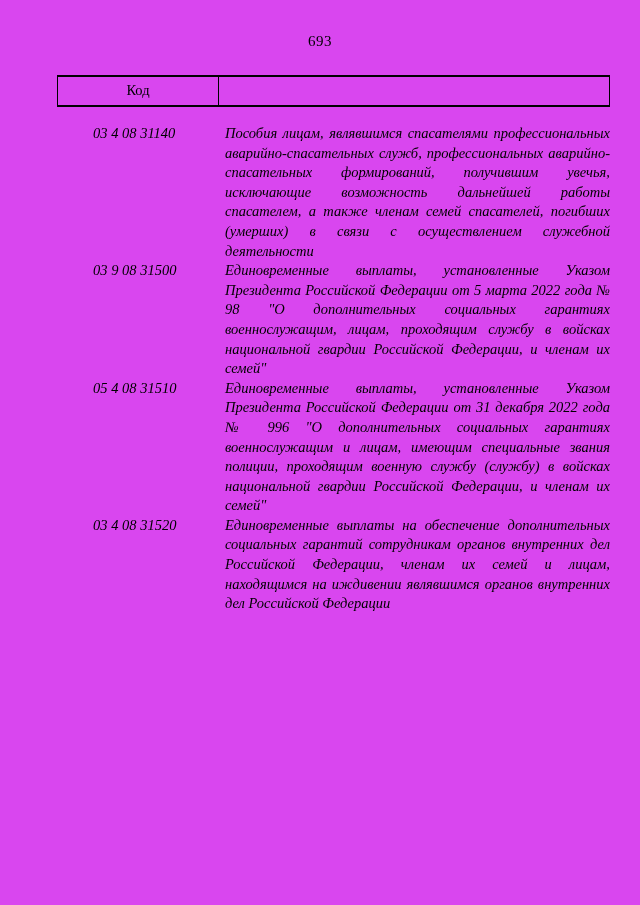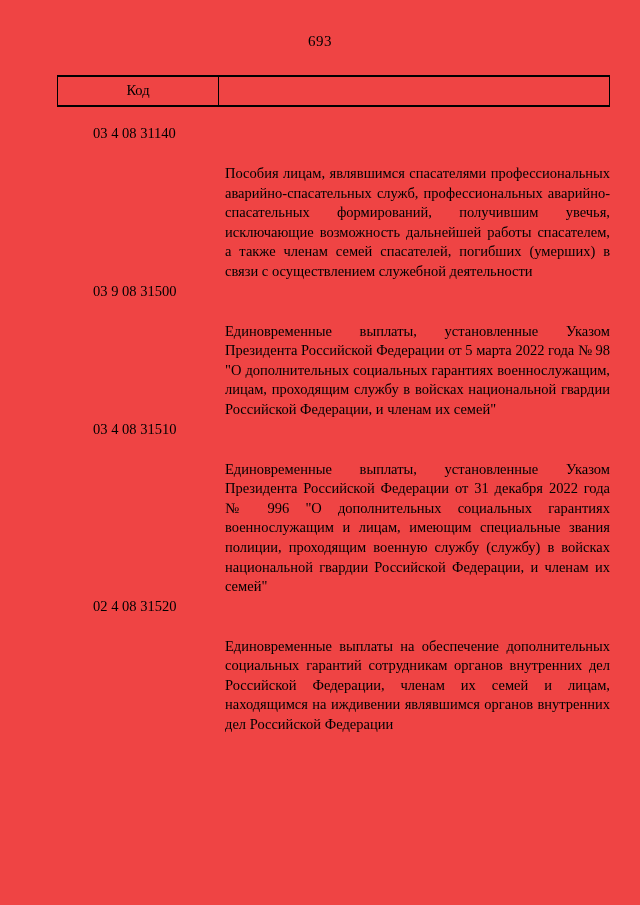--- a/index.html
+++ b/index.html
@@ -8,21 +8,21 @@
     width: 640px;
     height: 905px;
     font-family: "Liberation Serif", serif;
     color: #000000;
     position: relative;
     overflow: hidden;
   }
   .page {
     width: 640px;
     height: 905px;
-    background: #ef4444;
+    background: #d946ef;
   }
   .page-number {
     text-align: center;
     padding-top: 33px;
     font-size: 15px;
     letter-spacing: 0.5px;
   }
   .doc-table {
     margin: 25px 30px 0 57px;
     width: 553px;
@@ -44,33 +44,33 @@
   .th-code {
     border-right: 1px solid #000;
   }
   .tbody {
     margin-top: 17px;
   }
   .row {
     display: grid;
     grid-template-columns: 168px 1fr;
     align-items: start;
+    font-style: italic;
   }
   .code {
     padding-left: 36px;
     font-size: 14.5px;
     line-height: 19.6px;
     white-space: nowrap;
   }
   .desc {
     font-size: 14.5px;
     line-height: 19.6px;
     text-align: justify;
     text-justify: inter-word;
-    margin-top: 40px;
   }
 </style>
 </head>
 <body>
 
 <div class="page">
   <div class="page-number">693</div>
 
   <div class="doc-table">
     <div class="thead">
@@ -82,23 +82,23 @@
     <div class="code">03 4 08 31140</div>
     <div class="desc">Пособия лицам, являвшимся спасателями профессиональных аварийно-спасательных служб, профессиональных аварийно-спасательных формирований, получившим увечья, исключающие возможность дальнейшей работы спасателем, а также членам семей спасателей, погибших (умерших) в связи с осуществлением служебной деятельности</div>
   </div>
 
   <div class="row">
     <div class="code">03 9 08 31500</div>
     <div class="desc">Единовременные выплаты, установленные Указом Президента Российской Федерации от 5 марта 2022 года № 98 "О дополнительных социальных гарантиях военнослужащим, лицам, проходящим службу в войсках национальной гвардии Российской Федерации, и членам их семей"</div>
   </div>
 
   <div class="row">
-    <div class="code">03 4 08 31510</div>
+    <div class="code">05 4 08 31510</div>
     <div class="desc">Единовременные выплаты, установленные Указом Президента Российской Федерации от 31 декабря 2022 года № 996 "О дополнительных социальных гарантиях военнослужащим и лицам, имеющим специальные звания полиции, проходящим военную службу (службу) в войсках национальной гвардии Российской Федерации, и членам их семей"</div>
   </div>
 
   <div class="row">
-    <div class="code">02 4 08 31520</div>
+    <div class="code">03 4 08 31520</div>
     <div class="desc">Единовременные выплаты на обеспечение дополнительных социальных гарантий сотрудникам органов внутренних дел Российской Федерации, членам их семей и лицам, находящимся на иждивении являвшимся органов внутренних дел Российской Федерации</div>
   </div>
 </div>
   </div>
 </div>
 
 </body></html>

